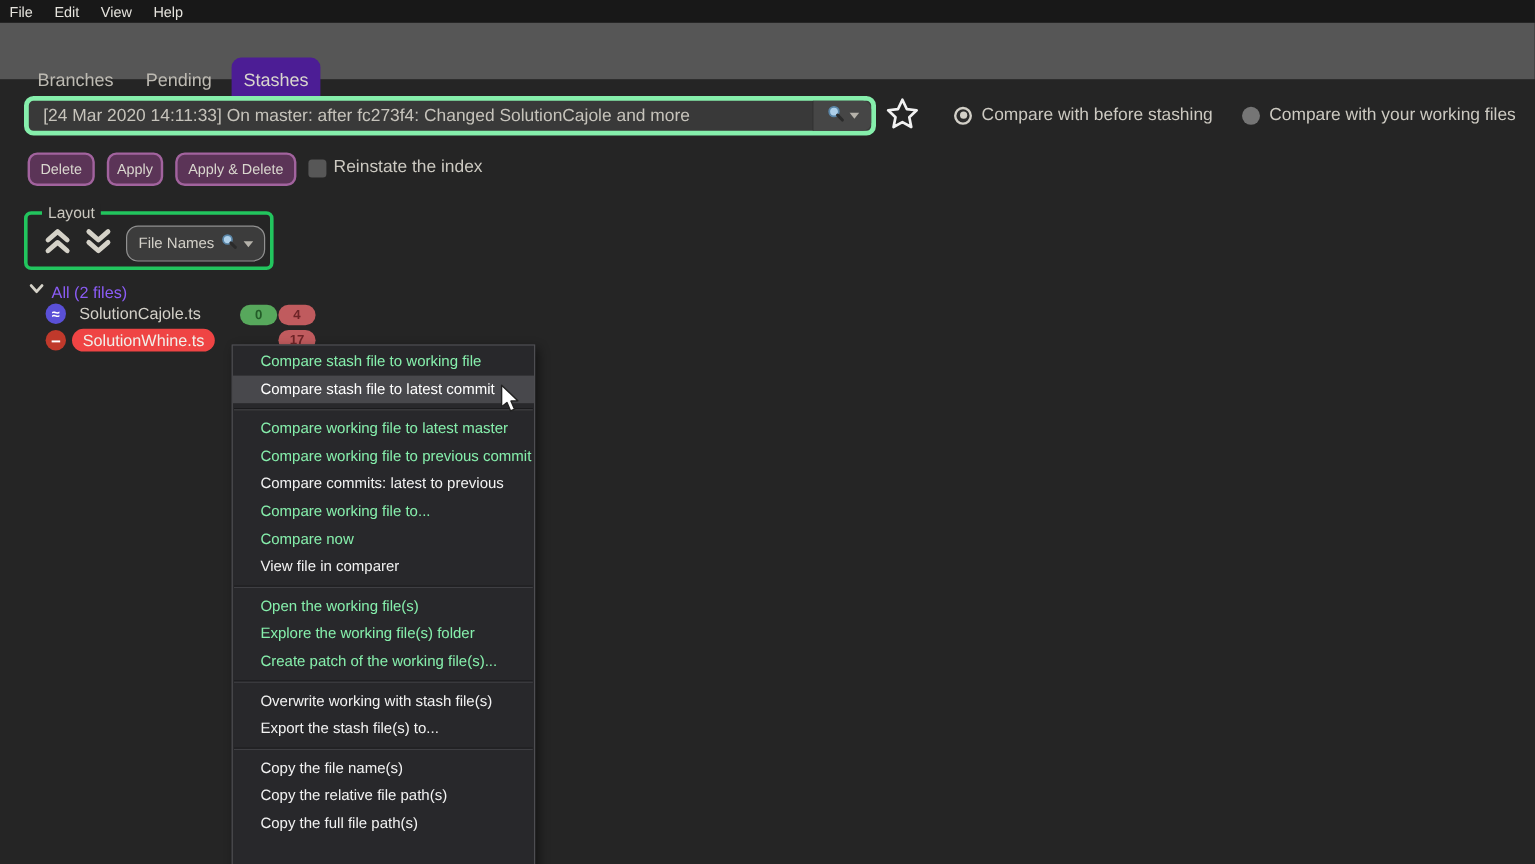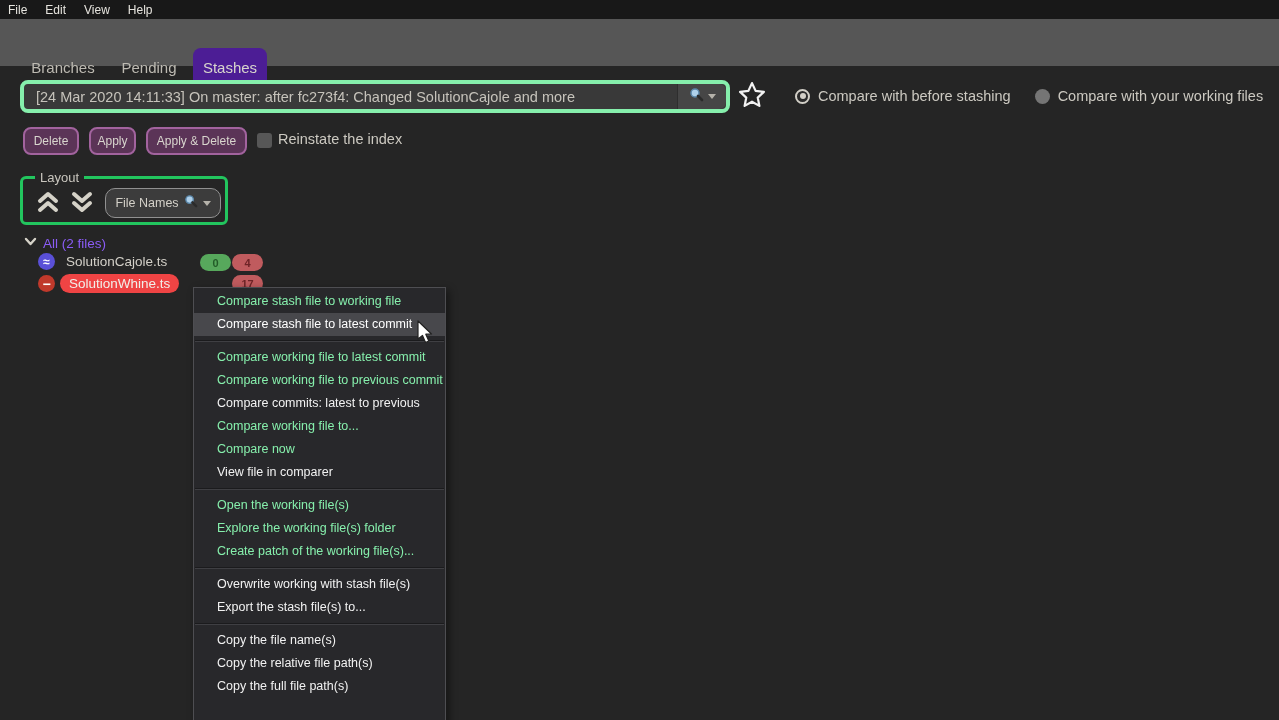--- a/index.html
+++ b/index.html
@@ -261,21 +261,21 @@
 <div class="tree-row tree-row-2">
   <span class="file-icon deleted">−</span>
   <span class="file-name selected">SolutionWhine.ts</span>
 </div>
 <div class="badge red badge-r2">17</div>
 
 <div class="context-menu">
     <div class="menu-item disabled">Compare stash file to working file</div>
     <div class="menu-item highlighted">Compare stash file to latest commit</div>
     <div class="menu-sep"></div>
-    <div class="menu-item disabled">Compare working file to latest commit</div>
+    <div class="menu-item disabled">Compare working file to latest master</div>
     <div class="menu-item disabled">Compare working file to previous commit</div>
     <div class="menu-item">Compare commits: latest to previous</div>
     <div class="menu-item disabled">Compare working file to...</div>
     <div class="menu-item disabled">Compare now</div>
     <div class="menu-item">View file in comparer</div>
     <div class="menu-sep"></div>
     <div class="menu-item disabled">Open the working file(s)</div>
     <div class="menu-item disabled">Explore the working file(s) folder</div>
     <div class="menu-item disabled">Create patch of the working file(s)...</div>
     <div class="menu-sep"></div>

